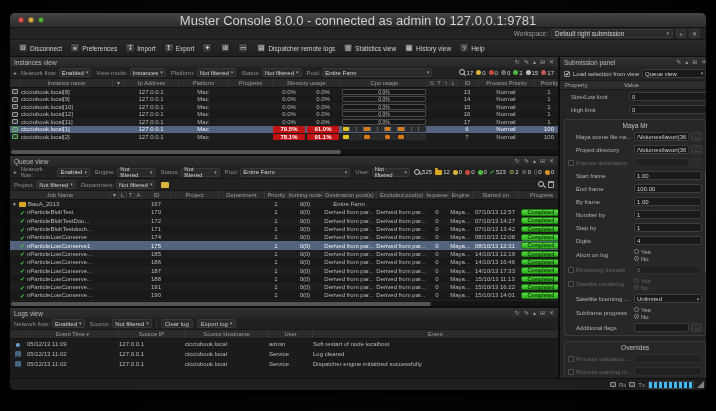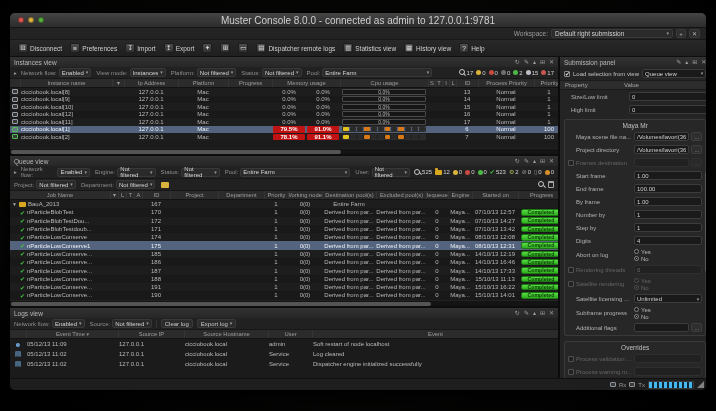--- a/index.html
+++ b/index.html
@@ -8,21 +8,21 @@
  font-family:"Liberation Sans","DejaVu Sans",sans-serif;color:#c8c8c8;position:relative}
 i,em,u{font-style:normal;text-decoration:none}
 .win{position:absolute;left:10px;top:13px;width:696px;height:377px;background:#1c1c1c;border-radius:5px;
  box-shadow:0 10px 22px rgba(0,0,0,.9),0 0 0 1px #000;display:flex;flex-direction:column;overflow:hidden}
 
 .titlebar{height:15px;background:linear-gradient(#454545,#2c2c2c);border-bottom:1px solid #151515;
  display:flex;align-items:center;position:relative;flex:none}
 .tl{display:flex;gap:4px;margin-left:8px;z-index:2}
 .tl i{width:6px;height:6px;border-radius:50%;display:block;border:1px solid rgba(0,0,0,.4)}
 .tl .r{background:#e0554f}.tl .y{background:#dfb643}.tl .g{background:#57b23e}
-.title{position:absolute;left:0;right:0;text-align:center;font-size:10px;color:#cfcfcf}
+.title{position:absolute;left:0;right:0;text-align:center;font-size:13px;color:#cfcfcf}
 
 .wsrow{height:12px;background:#232323;border-bottom:1px solid #181818;display:flex;align-items:center;
  justify-content:flex-end;gap:3px;padding-right:6px;font-size:6.5px;color:#9c9c9c;flex:none}
 .wssel{width:122px;height:9px;background:#2b2b2b;border:1px solid #3a3a3a;border-radius:2px;color:#d2d2d2;
  display:flex;align-items:center;justify-content:space-between;padding:0 3px}
 .wsbtn{min-width:10px;height:9px;background:#2e2e2e;border:1px solid #3a3a3a;border-radius:2px;
  display:flex;align-items:center;justify-content:center;color:#b5b5b5;font-size:6px;padding:0 2px}
 .caret{font-size:5px;color:#999;line-height:1}
 
 .toolbar{height:17px;background:linear-gradient(#282828,#1f1f1f);border-bottom:1px solid #0f0f0f;

